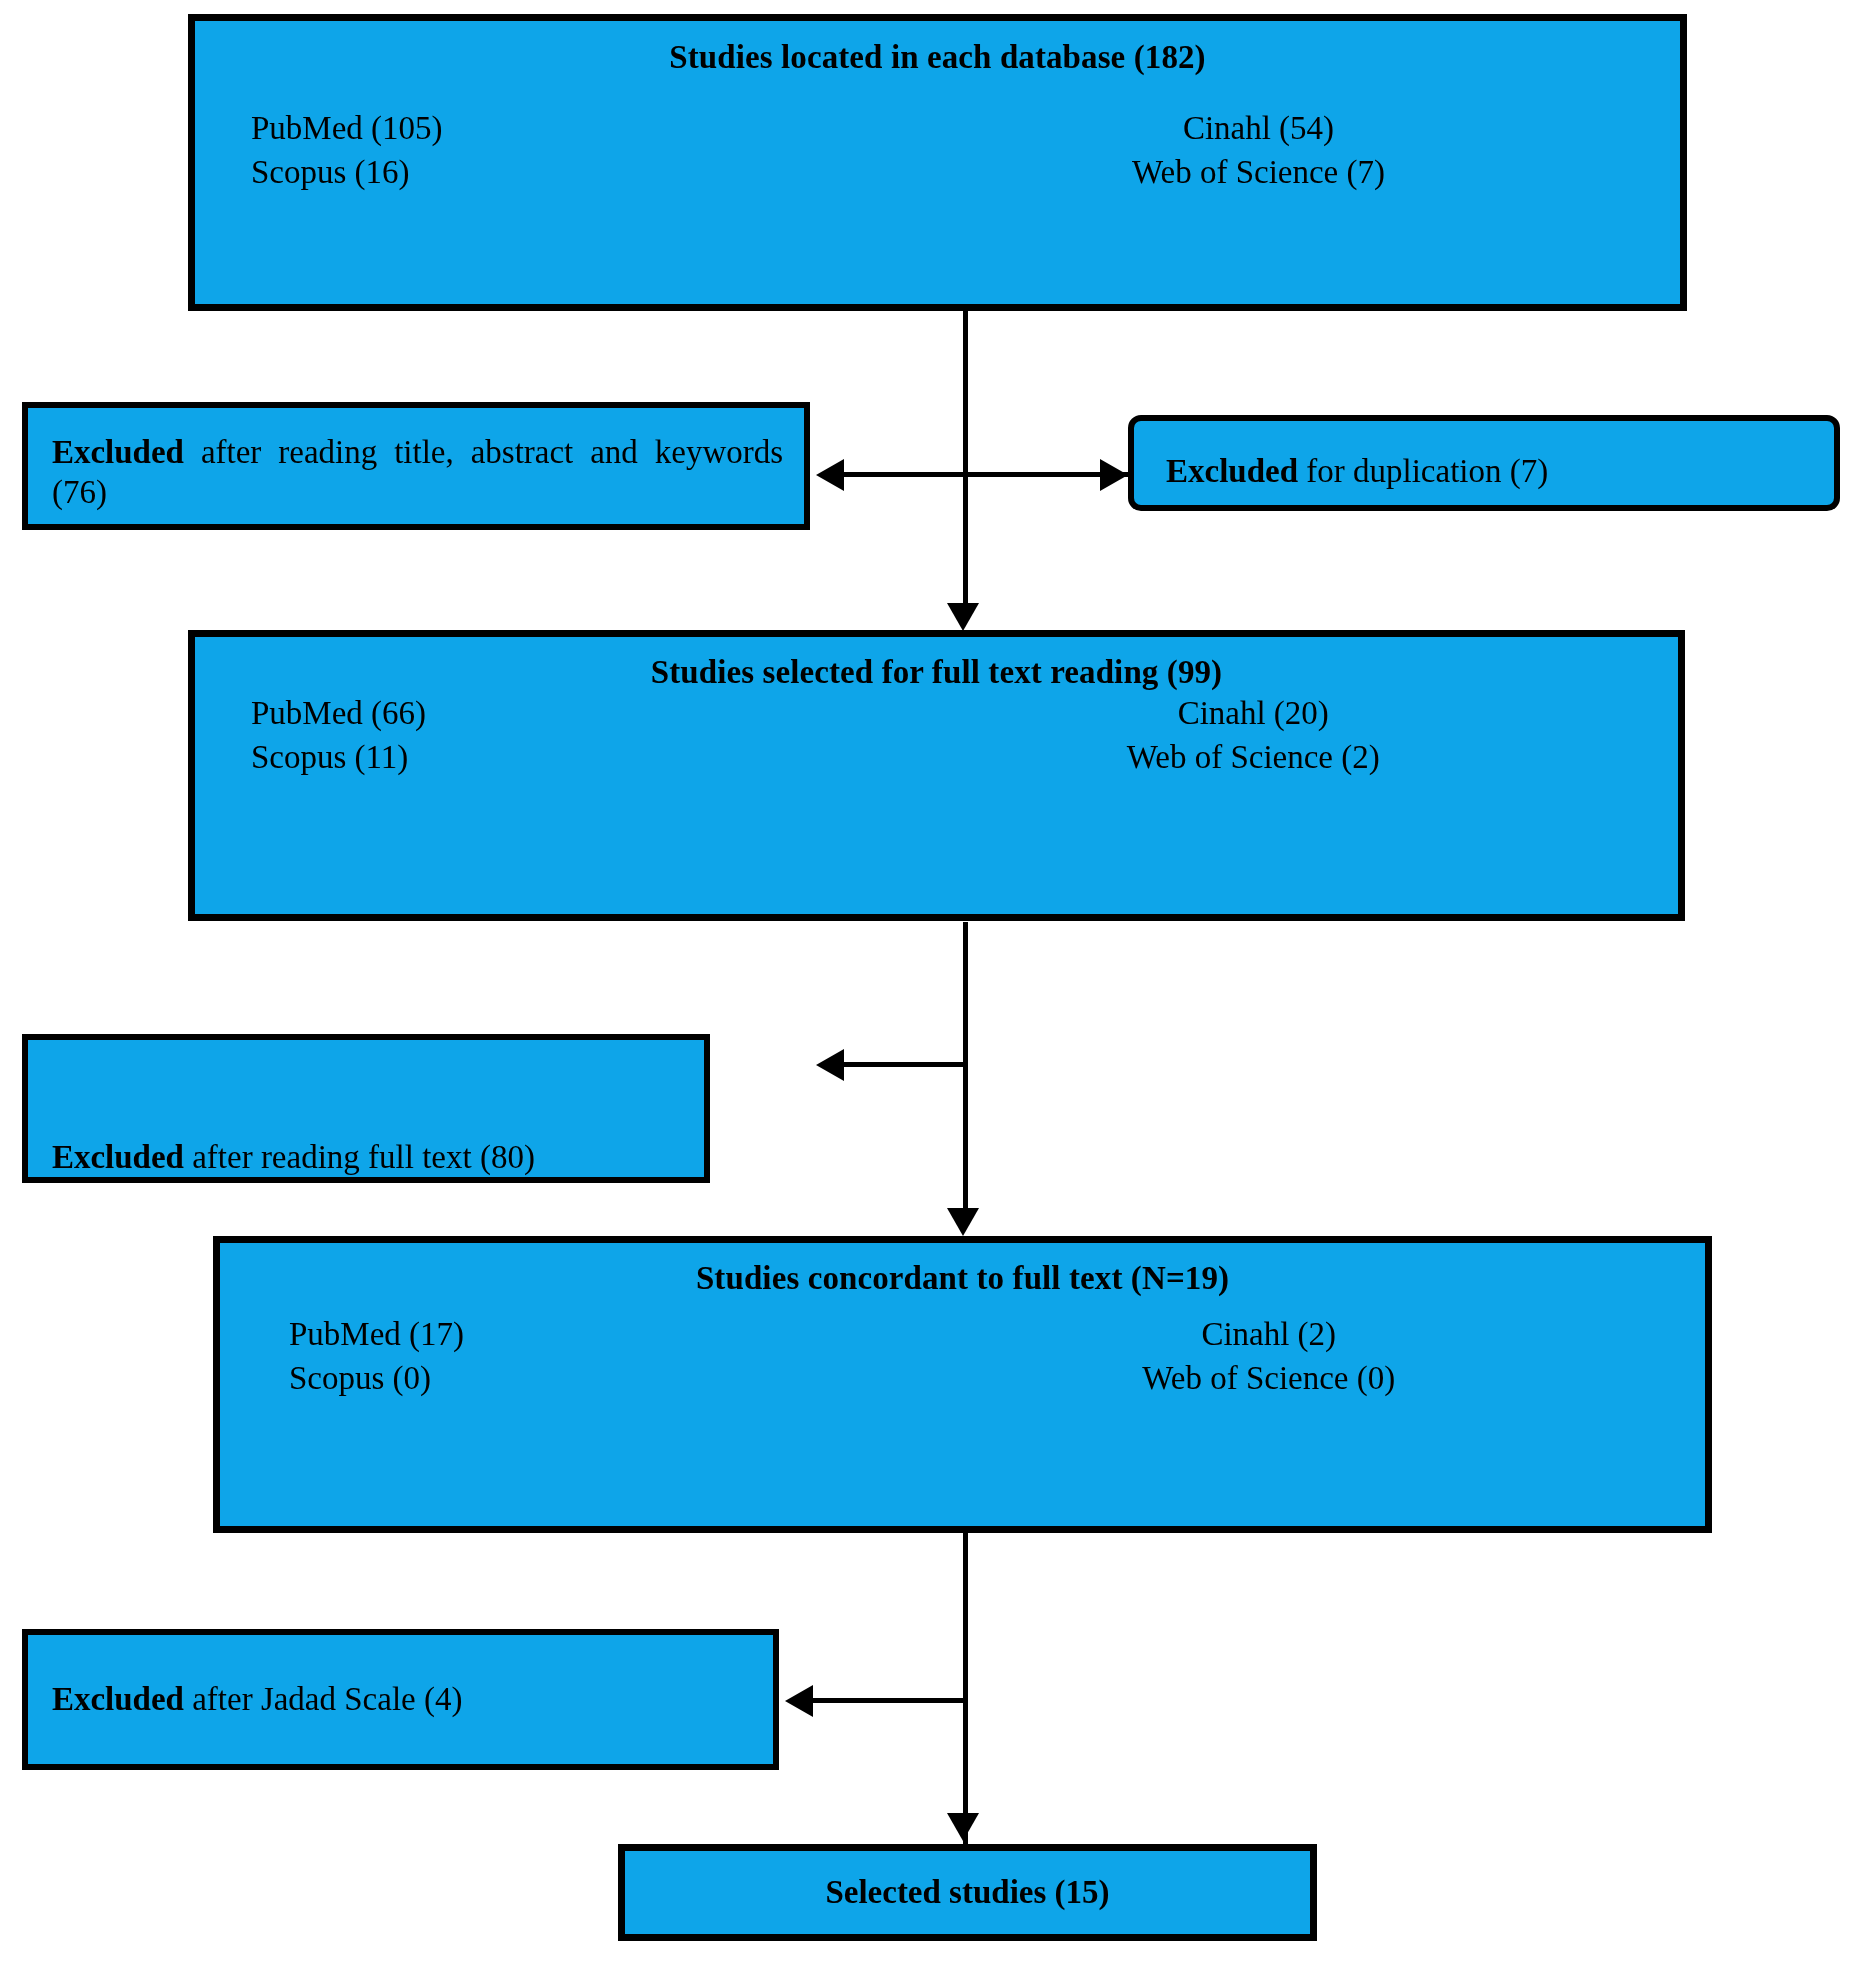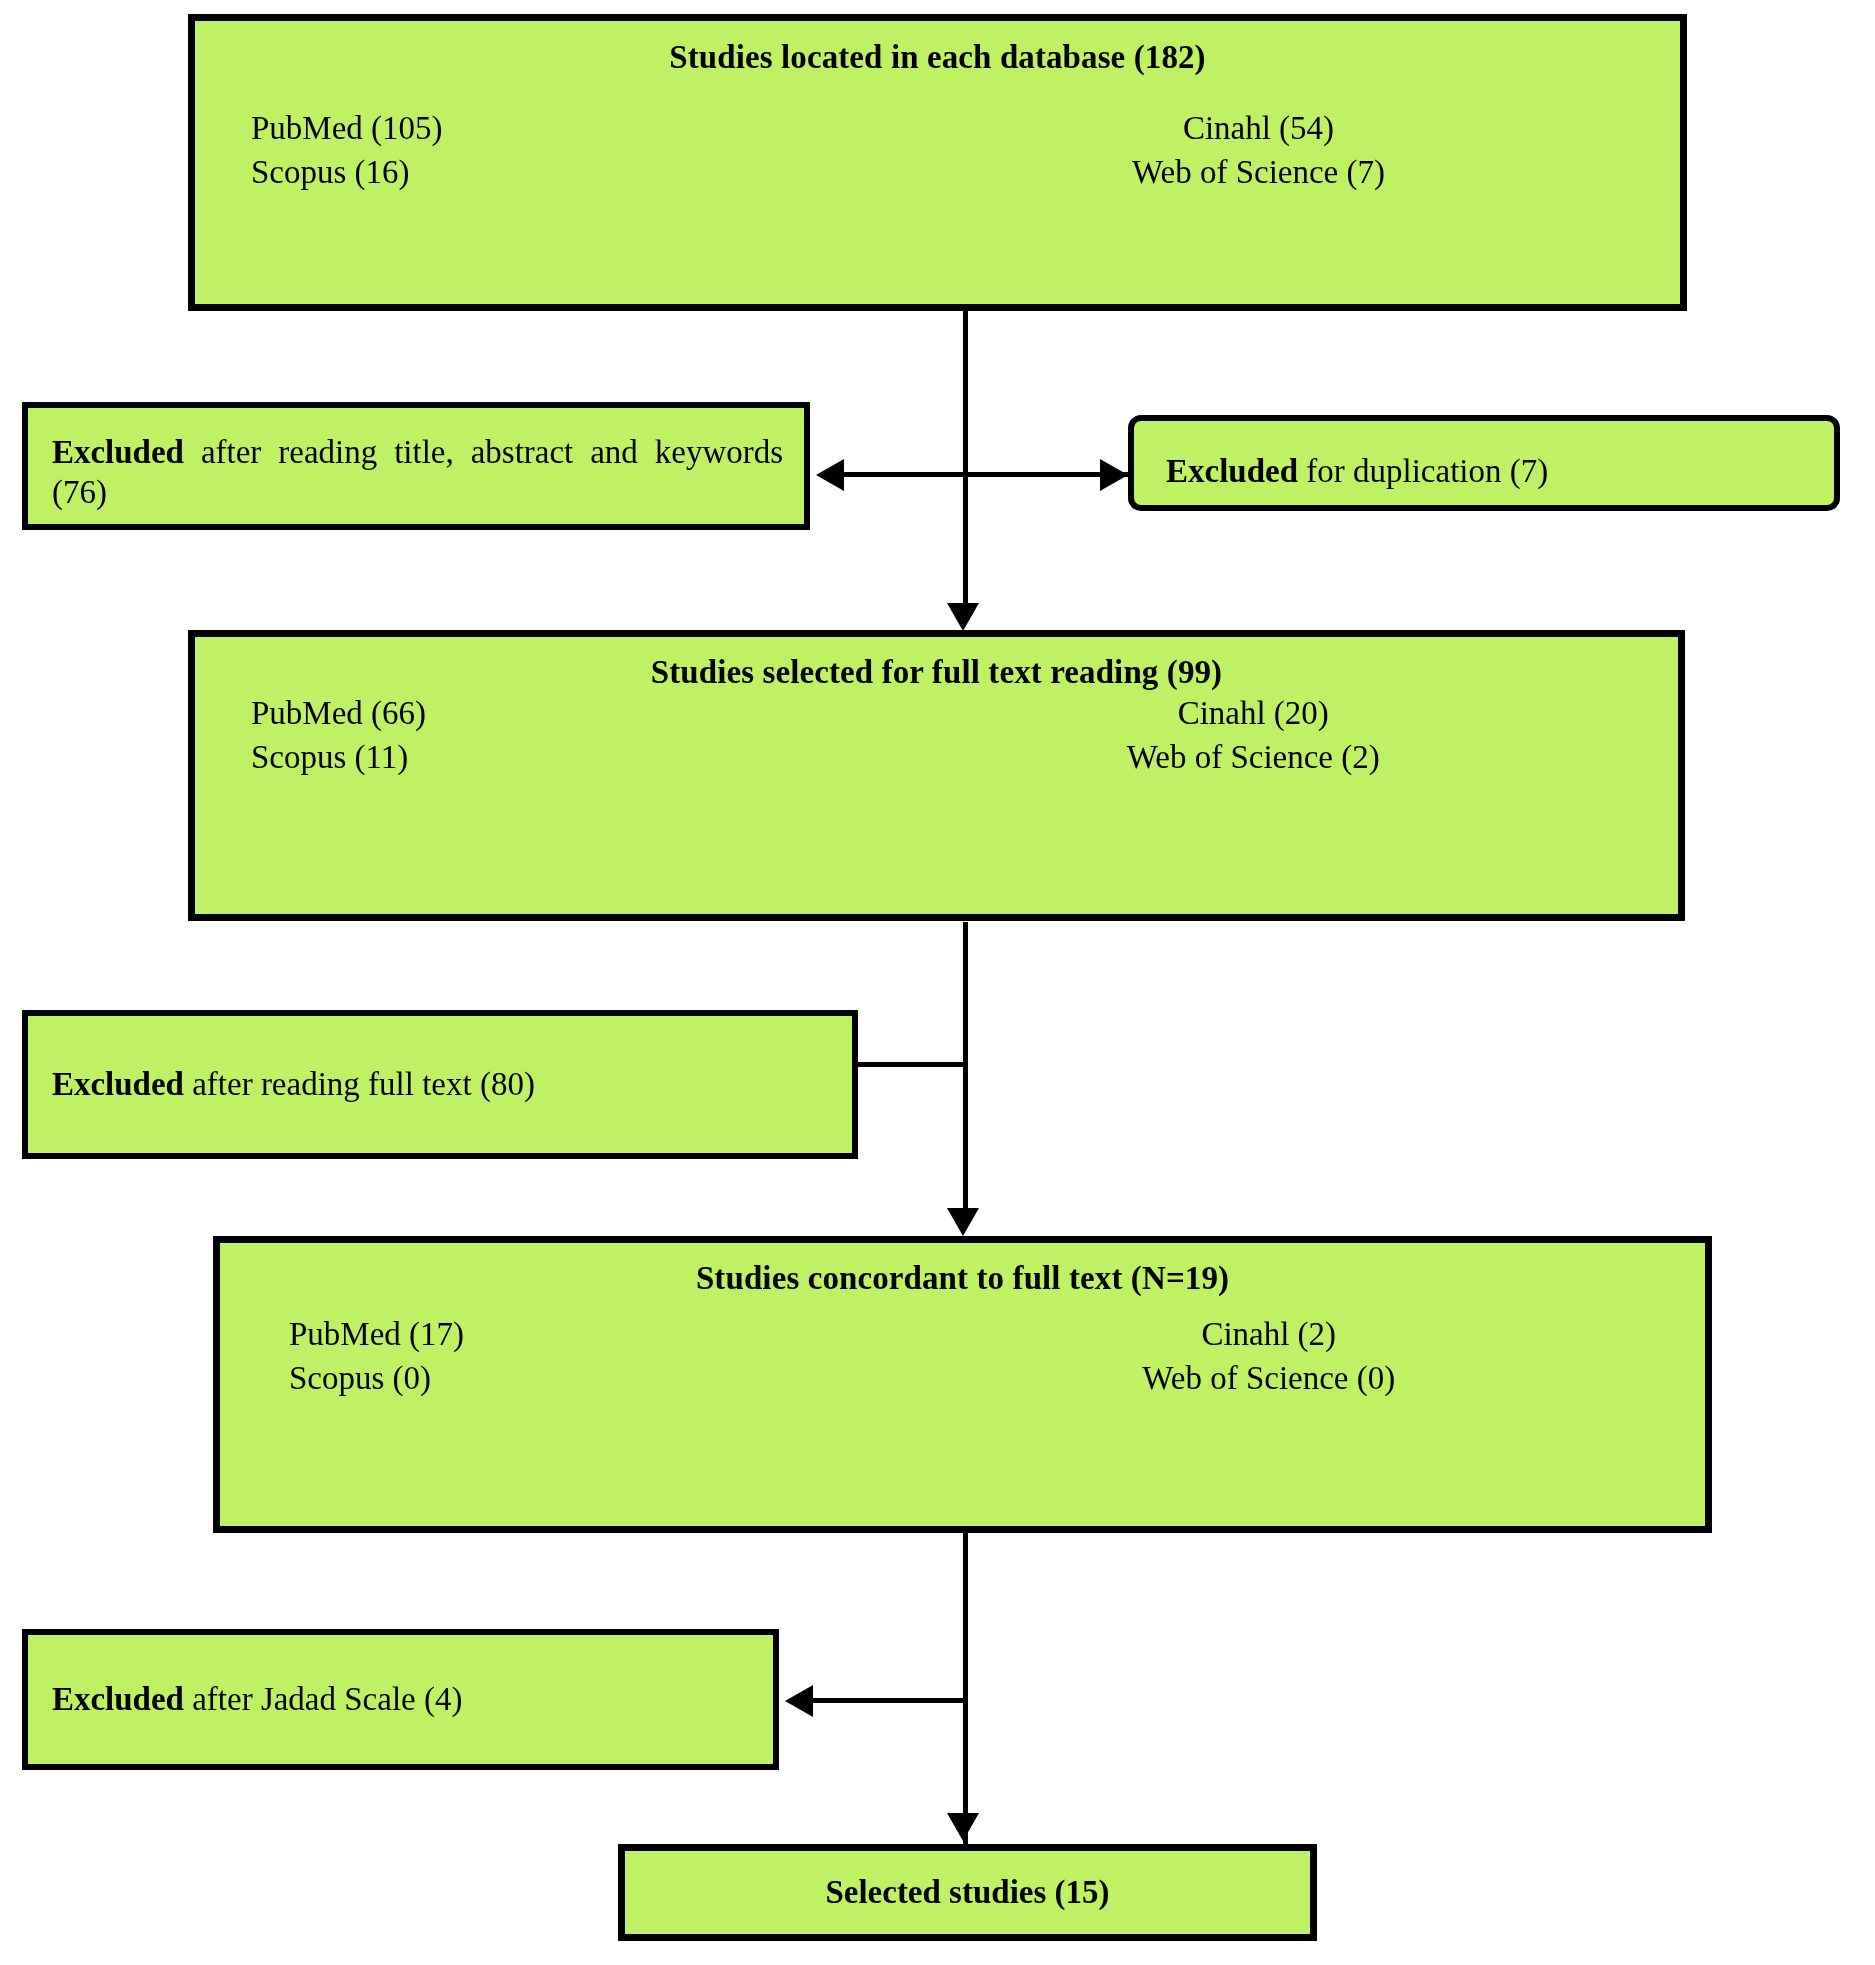--- a/index.html
+++ b/index.html
@@ -20,21 +20,21 @@
     height: 1965px;
     background: #ffffff;
     overflow: hidden;
   }
 
   
   .box {
     position: absolute;
     box-sizing: border-box;
     border: 7.5px solid #000000;
-    background: #bef264;
+    background: #0ea5e9;
   }
   .box.thin { border-width: 6.4px; }
 
   
   .box-title {
     text-align: center;
     font-weight: bold;
     font-size: 33px;
     line-height: 1.12;
     letter-spacing: 0.1px;
@@ -90,25 +90,25 @@
 
   #box-fulltext {
     left: 188px; top: 630px;
     width: 1497px; height: 291px;
     padding: 11.7px 0 0 0;
   }
   #box-fulltext .box-title { margin-top: 5.3px; }
   #box-fulltext .db-grid   { padding: 0 64px 0 40px; }
 
   #box-excluded-fulltext {
-    left: 22.4px; top: 1010px;
-    width: 836px; height: 149px;
+    left: 22.4px; top: 1034px;
+    width: 688px; height: 149px;
     padding: 0 21.3px 0 23.5px;
     display: flex;
-    align-items: center;
+    align-items: flex-end;
   }
 
   #box-concordant {
     left: 213px; top: 1236px;
     width: 1499px; height: 297px;
     padding: 12.8px 0 0 0;
     font-family: Liberation Serif, serif;
   }
   #box-concordant .box-title { margin-top: 4.3px; }
   #box-concordant .db-grid   { margin-top: 15px; padding: 0 83px 0 53px; }

